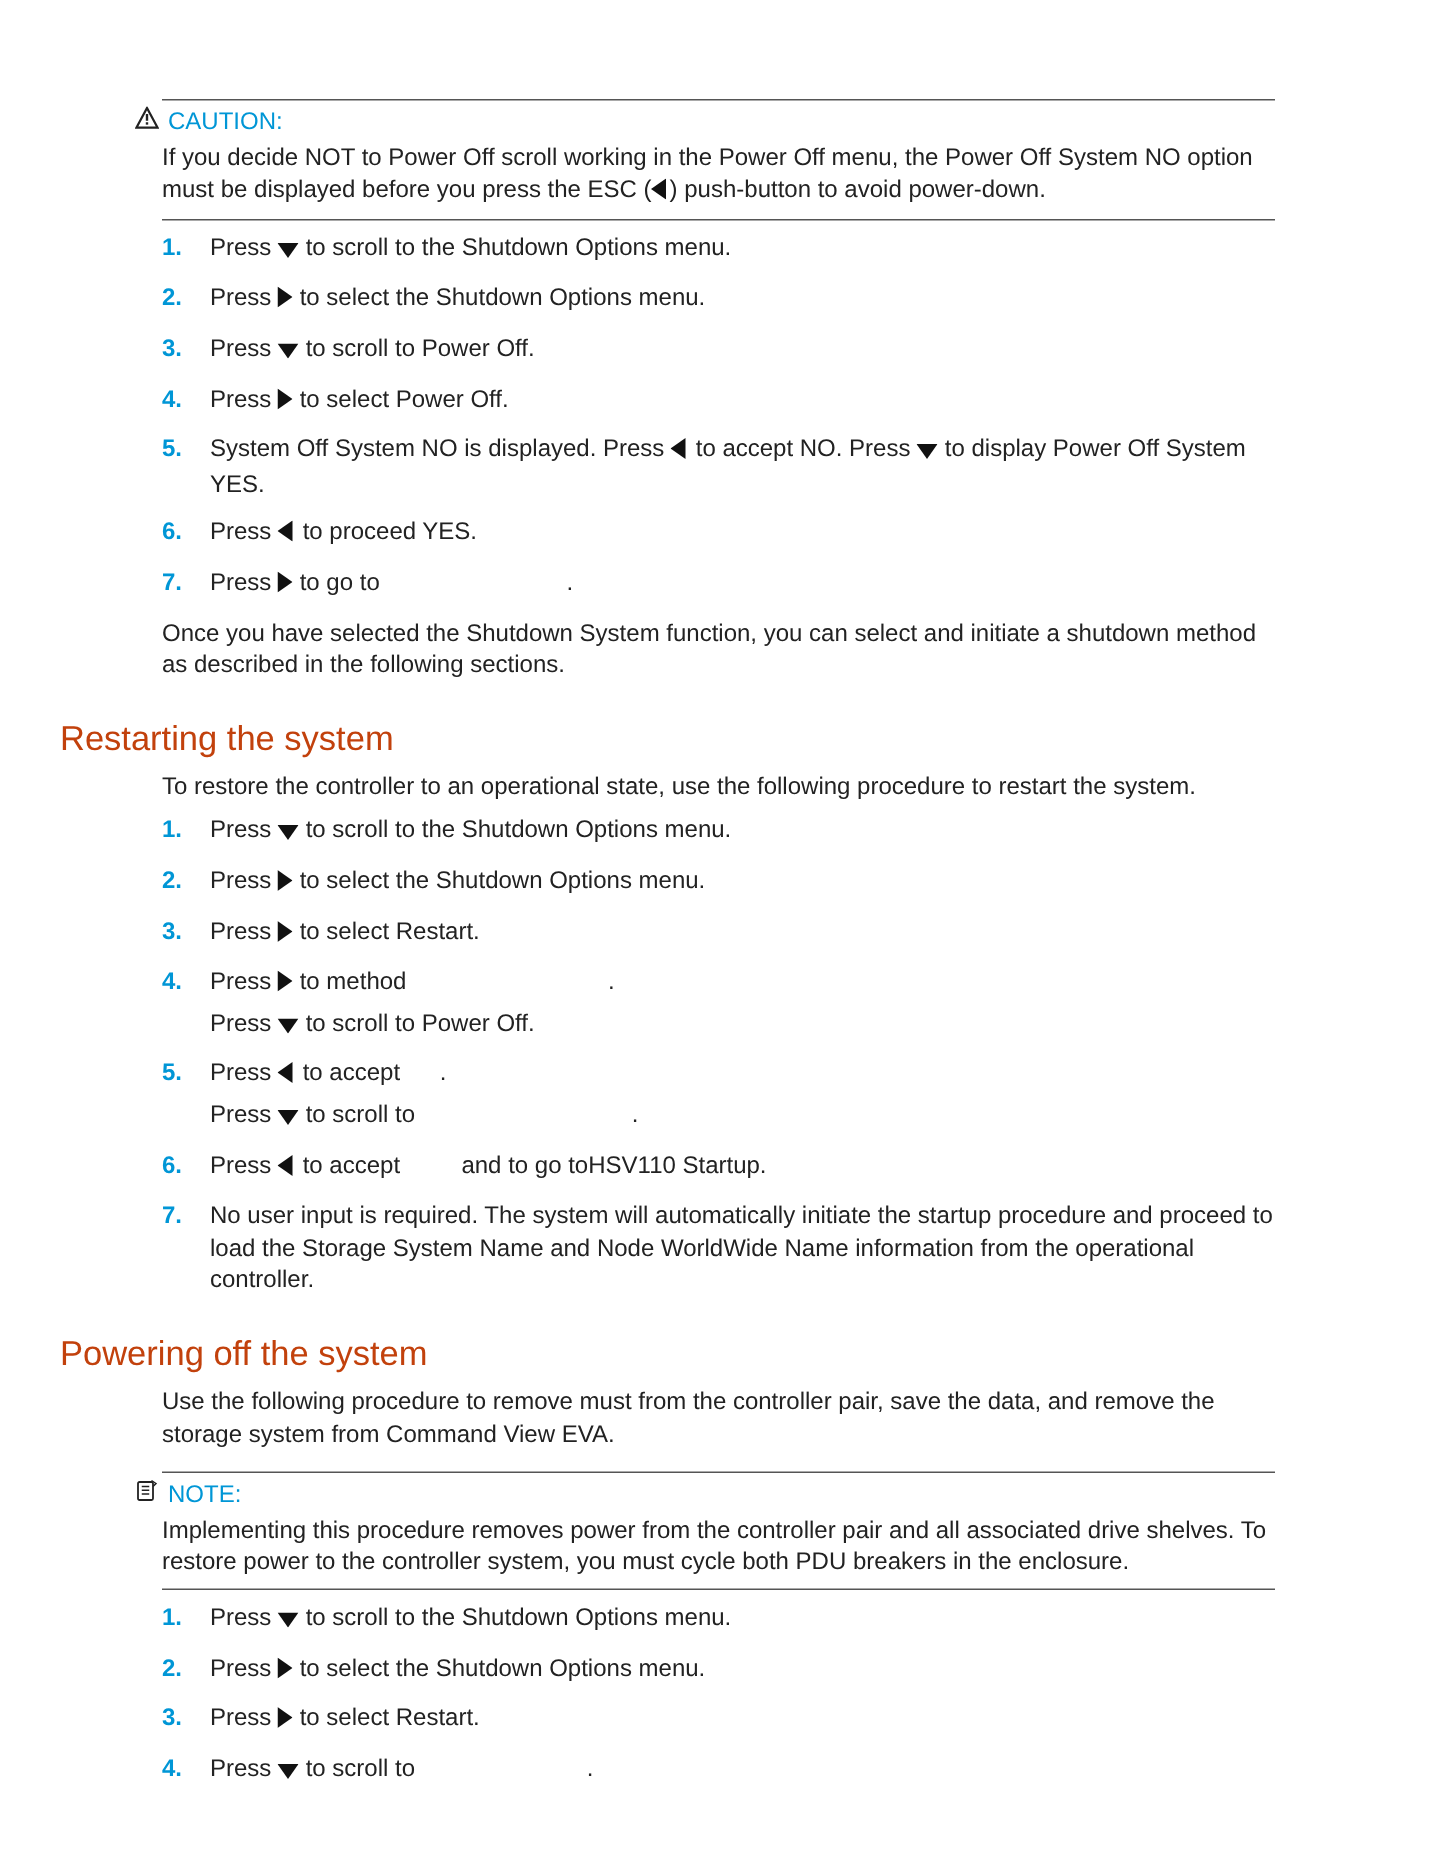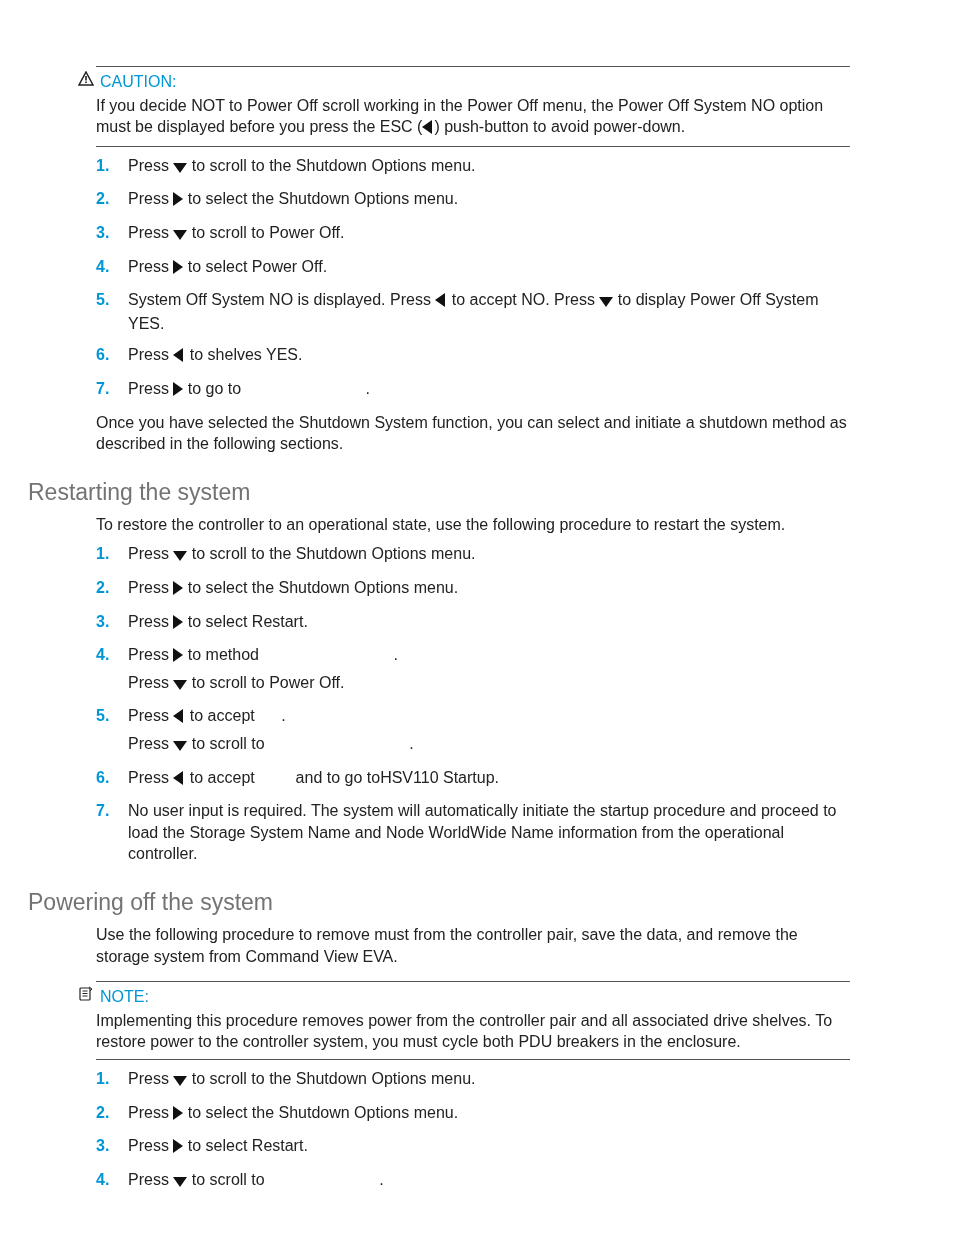--- a/index.html
+++ b/index.html
@@ -13,21 +13,21 @@
     color: #222;
     background: #fff;
     line-height: 1.35;
     font-weight: 300;
   }
   .page {
     position: relative;
     width: 954px;
     height: 1098px;
     box-sizing: border-box;
-    padding: 60px 104px 60px 28px;
+    padding: 60px 104px 60px 40px;
   }
   .content {
     margin-left: 68px;
   }
   .hr {
     border: none;
     border-top: 1px solid #555;
     margin: 6px 0 4px 0;
   }
   .callout-head {
@@ -68,21 +68,21 @@
     left: 0;
     top: 0;
     color: #0096d6;
     font-weight: 700;
     font-size: 16px;
   }
   .subline {
     margin-top: 4px;
   }
   h2.section {
-    color: #737373;
+    color: #c2410c;
     font-weight: 300;
     font-size: 23px;
     margin: 22px 0 6px -68px;
   }
   .tri {
     display: inline-block;
     vertical-align: -2px;
   }
   .footer {
     position: absolute;
@@ -169,21 +169,21 @@
       <li><span class="num">5.</span>
         <span>System Off System NO is displayed.  Press </span><span class="tri"><svg width="12" height="14">
               <use href="#tri-left"></use>
             </svg></span><span> to accept NO. Press </span><span class="tri"><svg width="14" height="10">
               <use href="#tri-down"></use>
             </svg></span><span> to display Power Off System YES.</span>
       </li>
       <li><span class="num">6.</span>
         <span>Press </span><span class="tri"><svg width="12" height="14">
               <use href="#tri-left"></use>
-            </svg></span><span> to shelves YES.</span>
+            </svg></span><span> to proceed YES.</span>
       </li>
       <li><span class="num">7.</span>
         <span>Press </span><span class="tri"><svg width="10" height="14">
               <use href="#tri-right"></use>
             </svg></span><span> to go to </span><span class="spacer" style="width:120px"></span><span>.</span>
       </li>
     </ol>
 
     <div class="para">Once you have selected the Shutdown System function, you can select and initiate a shutdown method as described in the following sections.</div>
 

